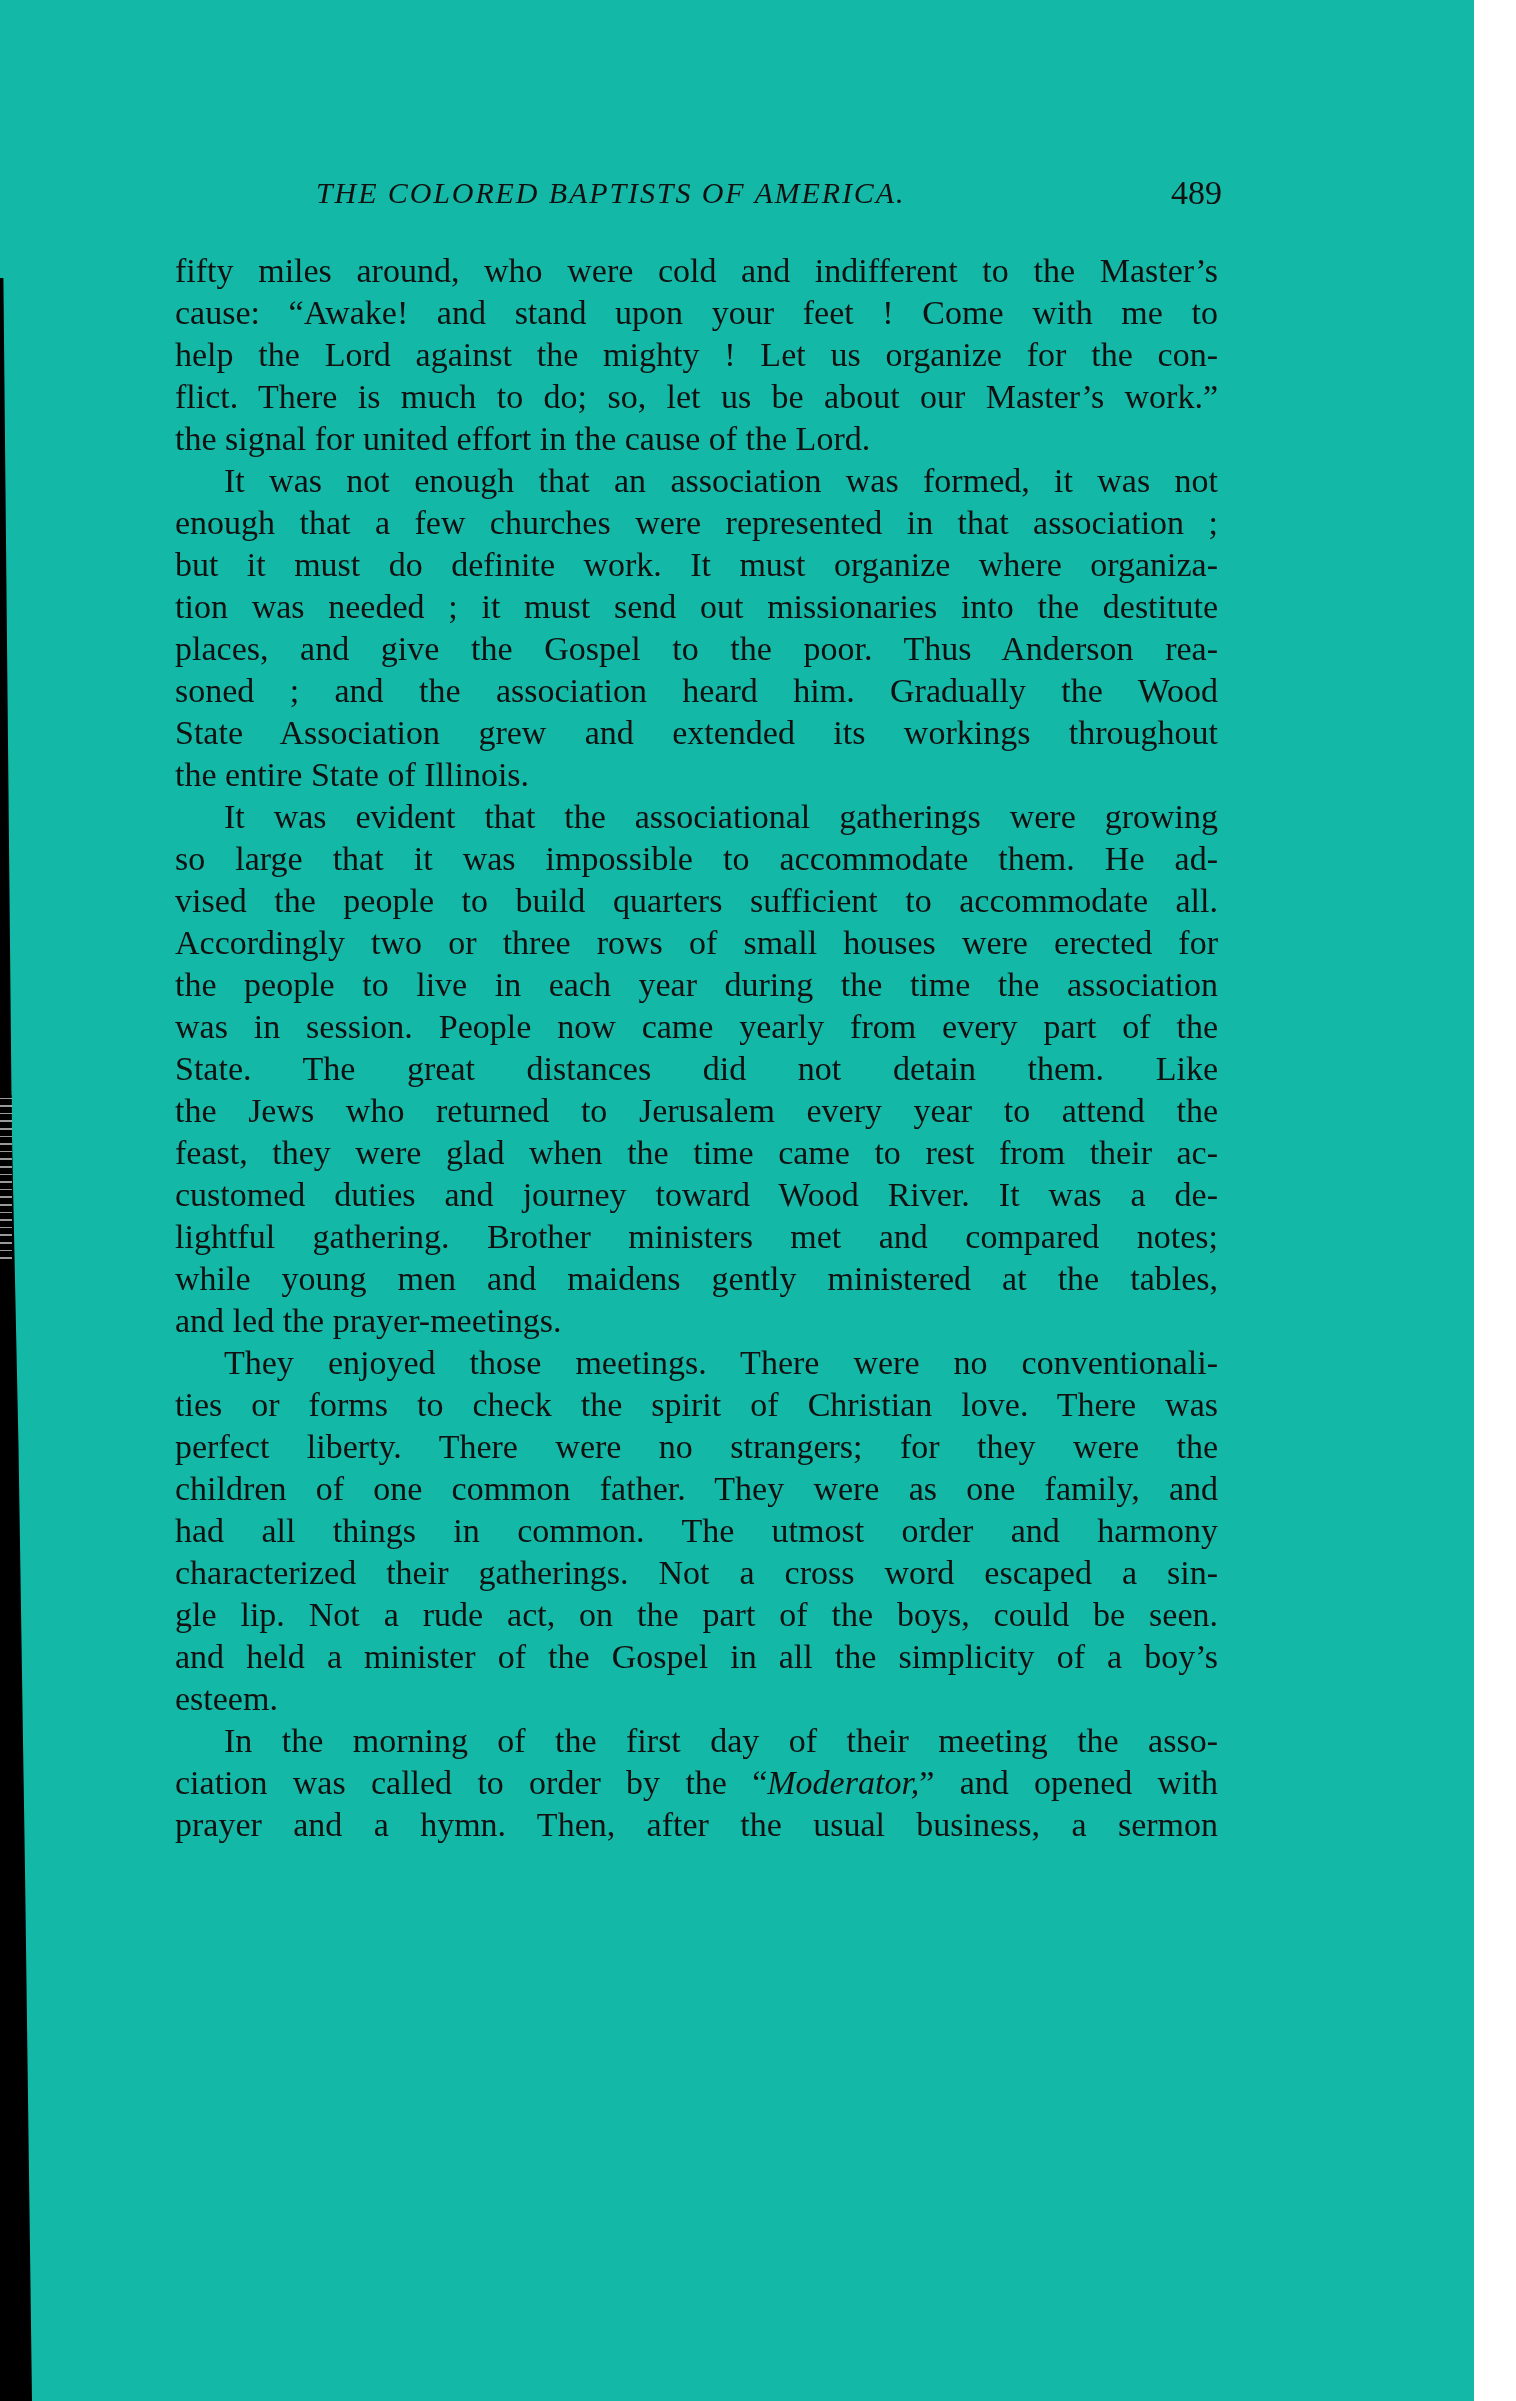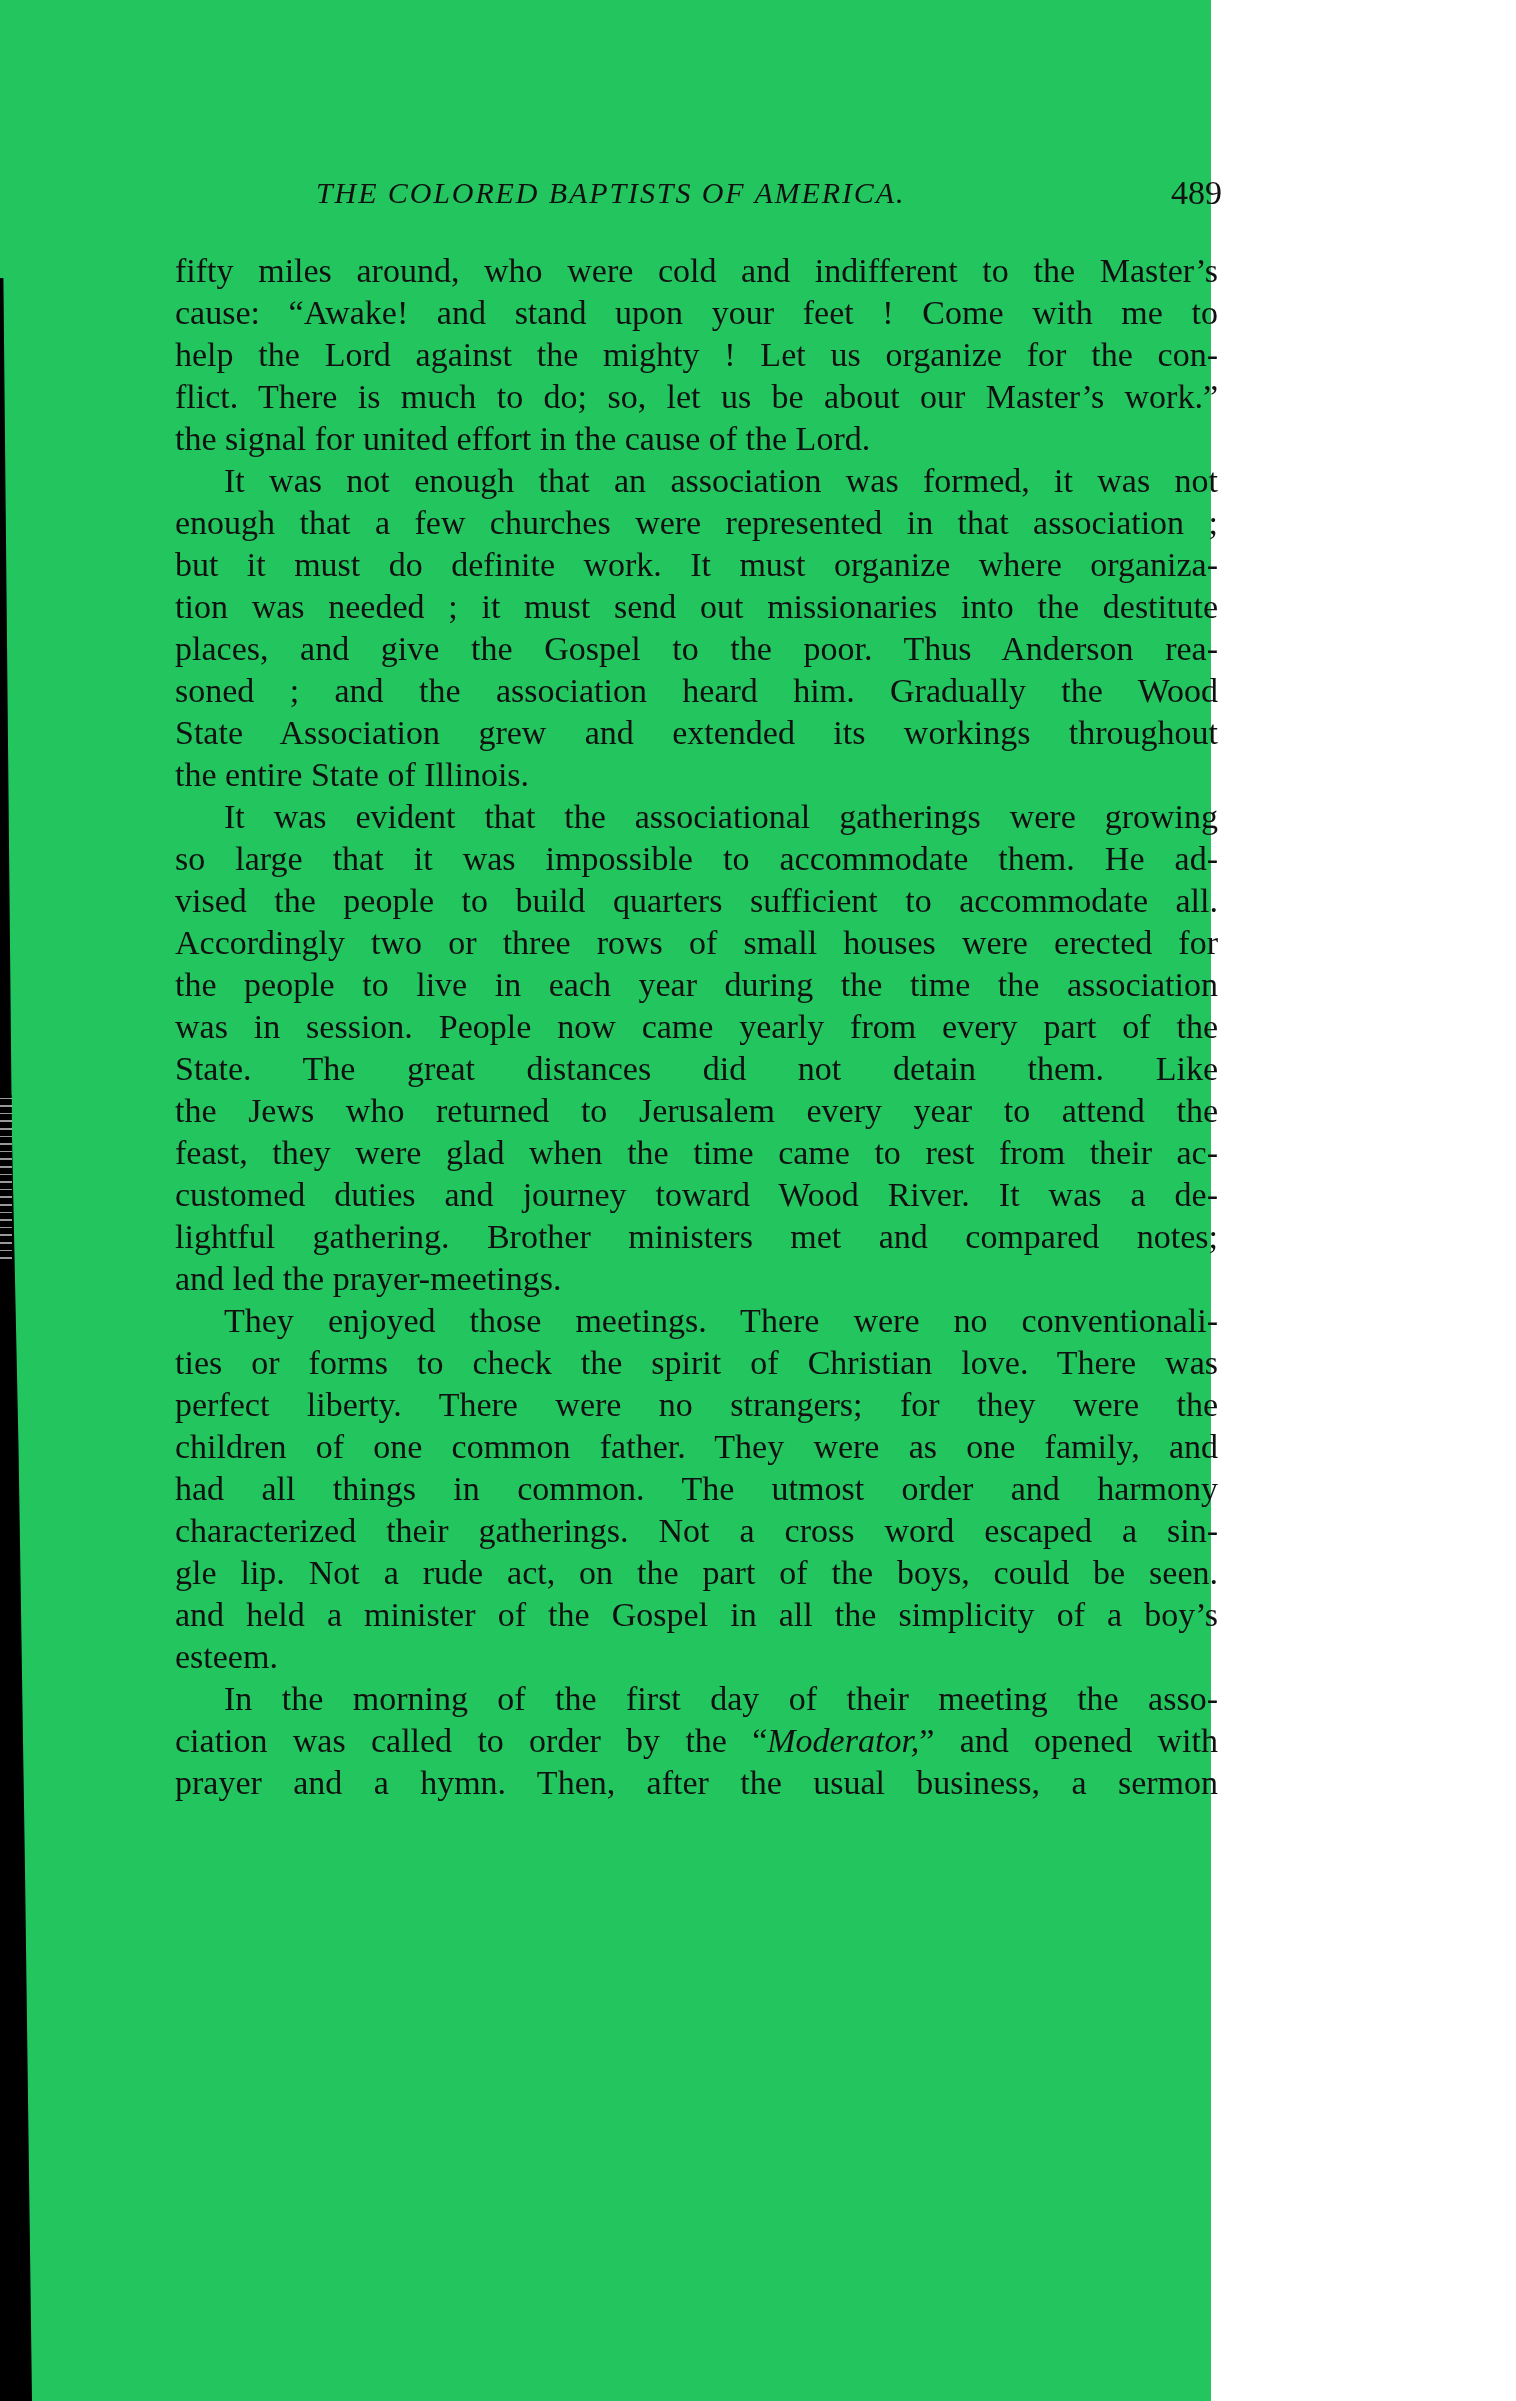--- a/index.html
+++ b/index.html
@@ -1,17 +1,17 @@
 <!DOCTYPE html>
 <html style="font-size:13.5px"><head>
 <meta charset="utf-8">
 <style>
   html, body { margin: 0; padding: 0; background: #ffffff; }
   body { width: 1517px; height: 2401px; position: relative; overflow: hidden; }
-  .page { position: absolute; left: 0; top: 0; width: 1211px; height: 2401px; background: #22c55e; }
+  .page { position: absolute; left: 0; top: 0; width: 1474px; height: 2401px; background: #14b8a6; }
   .gutter {
     position: absolute; left: 0; top: 278px; width: 34px; height: 2123px;
     background: linear-gradient(to right, #000 0, #000 100%);
     clip-path: polygon(0 0, 3.4px 0, 11.8px 40%, 18.5px 55%, 25px 75%, 32px 100%, 0 100%);
   }
   .gutter-noise {
     position: absolute; left: 0; top: 1095px; width: 11.8px; height: 169px;
     background: repeating-linear-gradient(to bottom, #000 0 2.5px, #fff 2.5px 4.2px, #000 4.2px 7.6px);
     opacity: 0.6;
   }
@@ -79,20 +79,21 @@
       <span class="line">so large that it was impossible to accommodate them.   He ad-</span>
       <span class="line">vised the people to build quarters sufficient to accommodate all.</span>
       <span class="line">Accordingly two or three rows of small houses were erected for</span>
       <span class="line">the people to live in each year during the time the association</span>
       <span class="line">was in session.   People now came yearly from every part of the</span>
       <span class="line">State.   The great distances did not detain them.   Like</span>
       <span class="line">the Jews who returned to Jerusalem every year to attend the</span>
       <span class="line">feast, they were glad when the time came to rest from their ac-</span>
       <span class="line">customed duties and journey toward Wood River.   It was a de-</span>
       <span class="line">lightful gathering.  Brother ministers met and compared notes;</span>
+      <span class="line">while young men and maidens gently ministered at the tables,</span>
       <span class="line last">and led the prayer-meetings.</span>
     </div>
 
     <div>
       <span class="line indent">They enjoyed those meetings.   There were no conventionali-</span>
       <span class="line">ties or forms to check the spirit of Christian love.   There was</span>
       <span class="line">perfect liberty.   There were no strangers;  for they were the</span>
       <span class="line">children of one common father.   They were as one family, and</span>
       <span class="line">had all things in common.   The utmost order and harmony</span>
       <span class="line">characterized their gatherings.   Not a cross word escaped a sin-</span>

